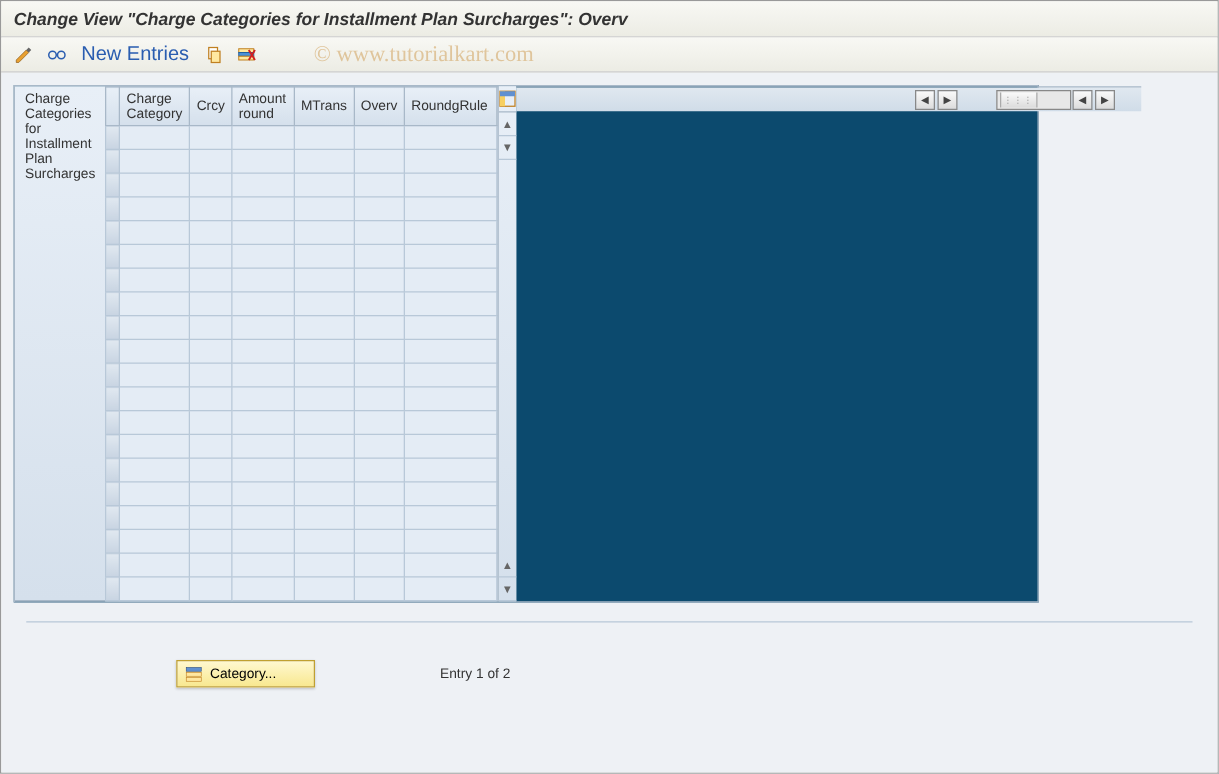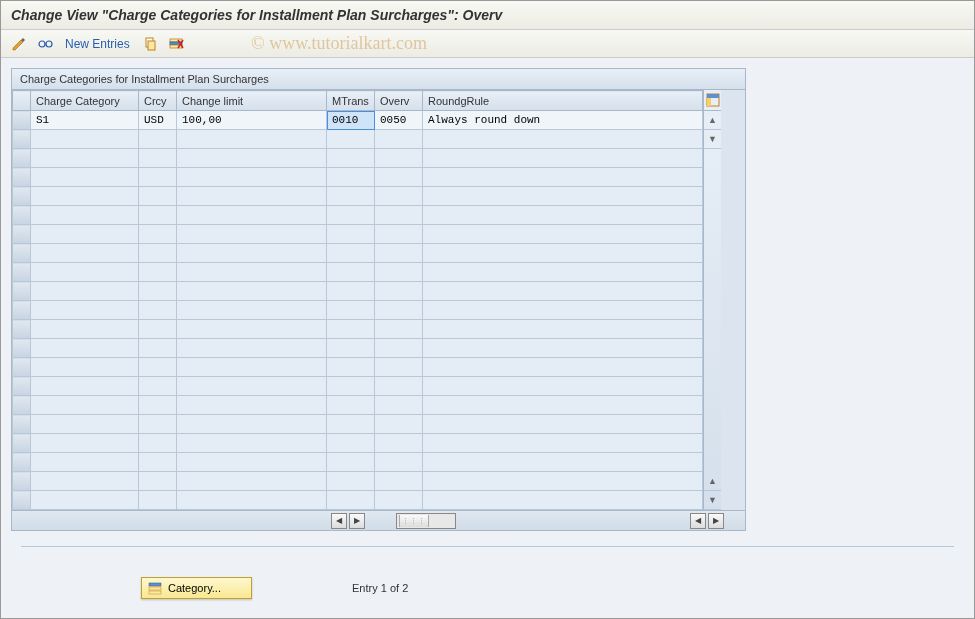--- a/index.html
+++ b/index.html
@@ -5,26 +5,26 @@
     * { box-sizing: border-box; margin: 0; padding: 0; }
     body { font-family: Arial, sans-serif; font-size: 11px; background: #f2f2f2; width: 975px; height: 619px; overflow: hidden; position: relative; }
     
     .window { border: 1px solid #999; background: #f5f5f0; height: 619px; display: flex; flex-direction: column; }
     
     .title-bar { background: linear-gradient(to bottom, #f8f8f4, #ecece4); padding: 6px 10px; border-bottom: 1px solid #ccc; }
     .title-text { font-weight: bold; font-style: italic; font-size: 14px; color: #333; }
     
     .toolbar { background: linear-gradient(to bottom, #f8f8f4, #ecece4); padding: 4px 8px; border-bottom: 1px solid #ccc; display: flex; align-items: center; gap: 6px; height: 28px; position: relative; }
     .toolbar-btn { width: 20px; height: 20px; display: inline-flex; align-items: center; justify-content: center; cursor: pointer; border: 1px solid transparent; }
-    .toolbar-link { color: #2a5db0; font-size: 12px; cursor: pointer; margin: 0 4px; }
+    .toolbar-link { color: #2a5db0; font-size: 16px; cursor: pointer; margin: 0 4px; }
     .watermark { position: absolute; left: 250px; color: #d4a868; font-size: 18px; opacity: 0.6; font-family: Georgia, serif; }
     
     .content-area { flex: 1; padding: 10px; background: #eef1f5; overflow: hidden; display: flex; flex-direction: column; }
     
-    .grid-container { border: 1px solid #a8b8c8; background: #0c4a6e; display: flex; flex-direction: column; width: 735px; }
+    .grid-container { border: 1px solid #a8b8c8; background: #0c4a6e; display: flex; flex-direction: row; width: 820px; }
     .grid-title { background: linear-gradient(to bottom, #e8eff7, #d5e0ec); padding: 4px 8px; font-size: 11px; color: #333; border-bottom: 1px solid #a8b8c8; }
     
     .grid-table-wrap { display: flex; background: #dce5ef; }
     .grid-table { border-collapse: collapse; padding-left: 32px; }
     .grid-table th { background: linear-gradient(to bottom, #e8eff7, #d5e0ec); border: 1px solid #a8b8c8; padding: 3px 5px; font-weight: normal; font-size: 11px; color: #333; text-align: left; height: 20px; }
     .grid-table td { border: 1px solid #b8c8d8; background: #e4ecf5; padding: 2px 5px; height: 19px; font-size: 11px; white-space: nowrap; font-family: 'Courier New', monospace; }
     .grid-table td.data { background: #f0f5fa; }
     .row-selector { width: 18px; background: linear-gradient(to bottom, #e0e8f0, #c8d4e2) !important; cursor: pointer; }
     .row-selector-header { width: 18px; background: linear-gradient(to bottom, #e8eff7, #d5e0ec); }
     
@@ -102,36 +102,27 @@
     <div class="grid-container">
       <div class="grid-title">Charge Categories for Installment Plan Surcharges</div>
 
       <div class="grid-table-wrap">
         <table class="grid-table">
           <thead>
             <tr>
               <th class="row-selector-header"></th>
               <th class="col-charge">Charge Category</th>
               <th class="col-crcy">Crcy</th>
-              <th class="col-amount">Change limit</th>
+              <th class="col-amount">Amount round</th>
               <th class="col-mtrans">MTrans</th>
               <th class="col-strans">Overv</th>
               <th class="col-round">RoundgRule</th>
             </tr>
           </thead>
           <tbody id="table-body">
-          <tr>
-    <td class="row-selector"></td>
-    <td class="data">S1</td>
-    <td class="data">USD</td>
-    <td class="data">100,00</td>
-    <td class="data cell-selected">0010</td>
-    <td class="data">0050</td>
-    <td class="data">Always round down</td>
-  </tr>
               <tr>
     <td class="row-selector"></td>
     <td></td>
     <td></td>
     <td></td>
     <td></td>
     <td></td>
     <td></td>
   </tr>
               <tr>

